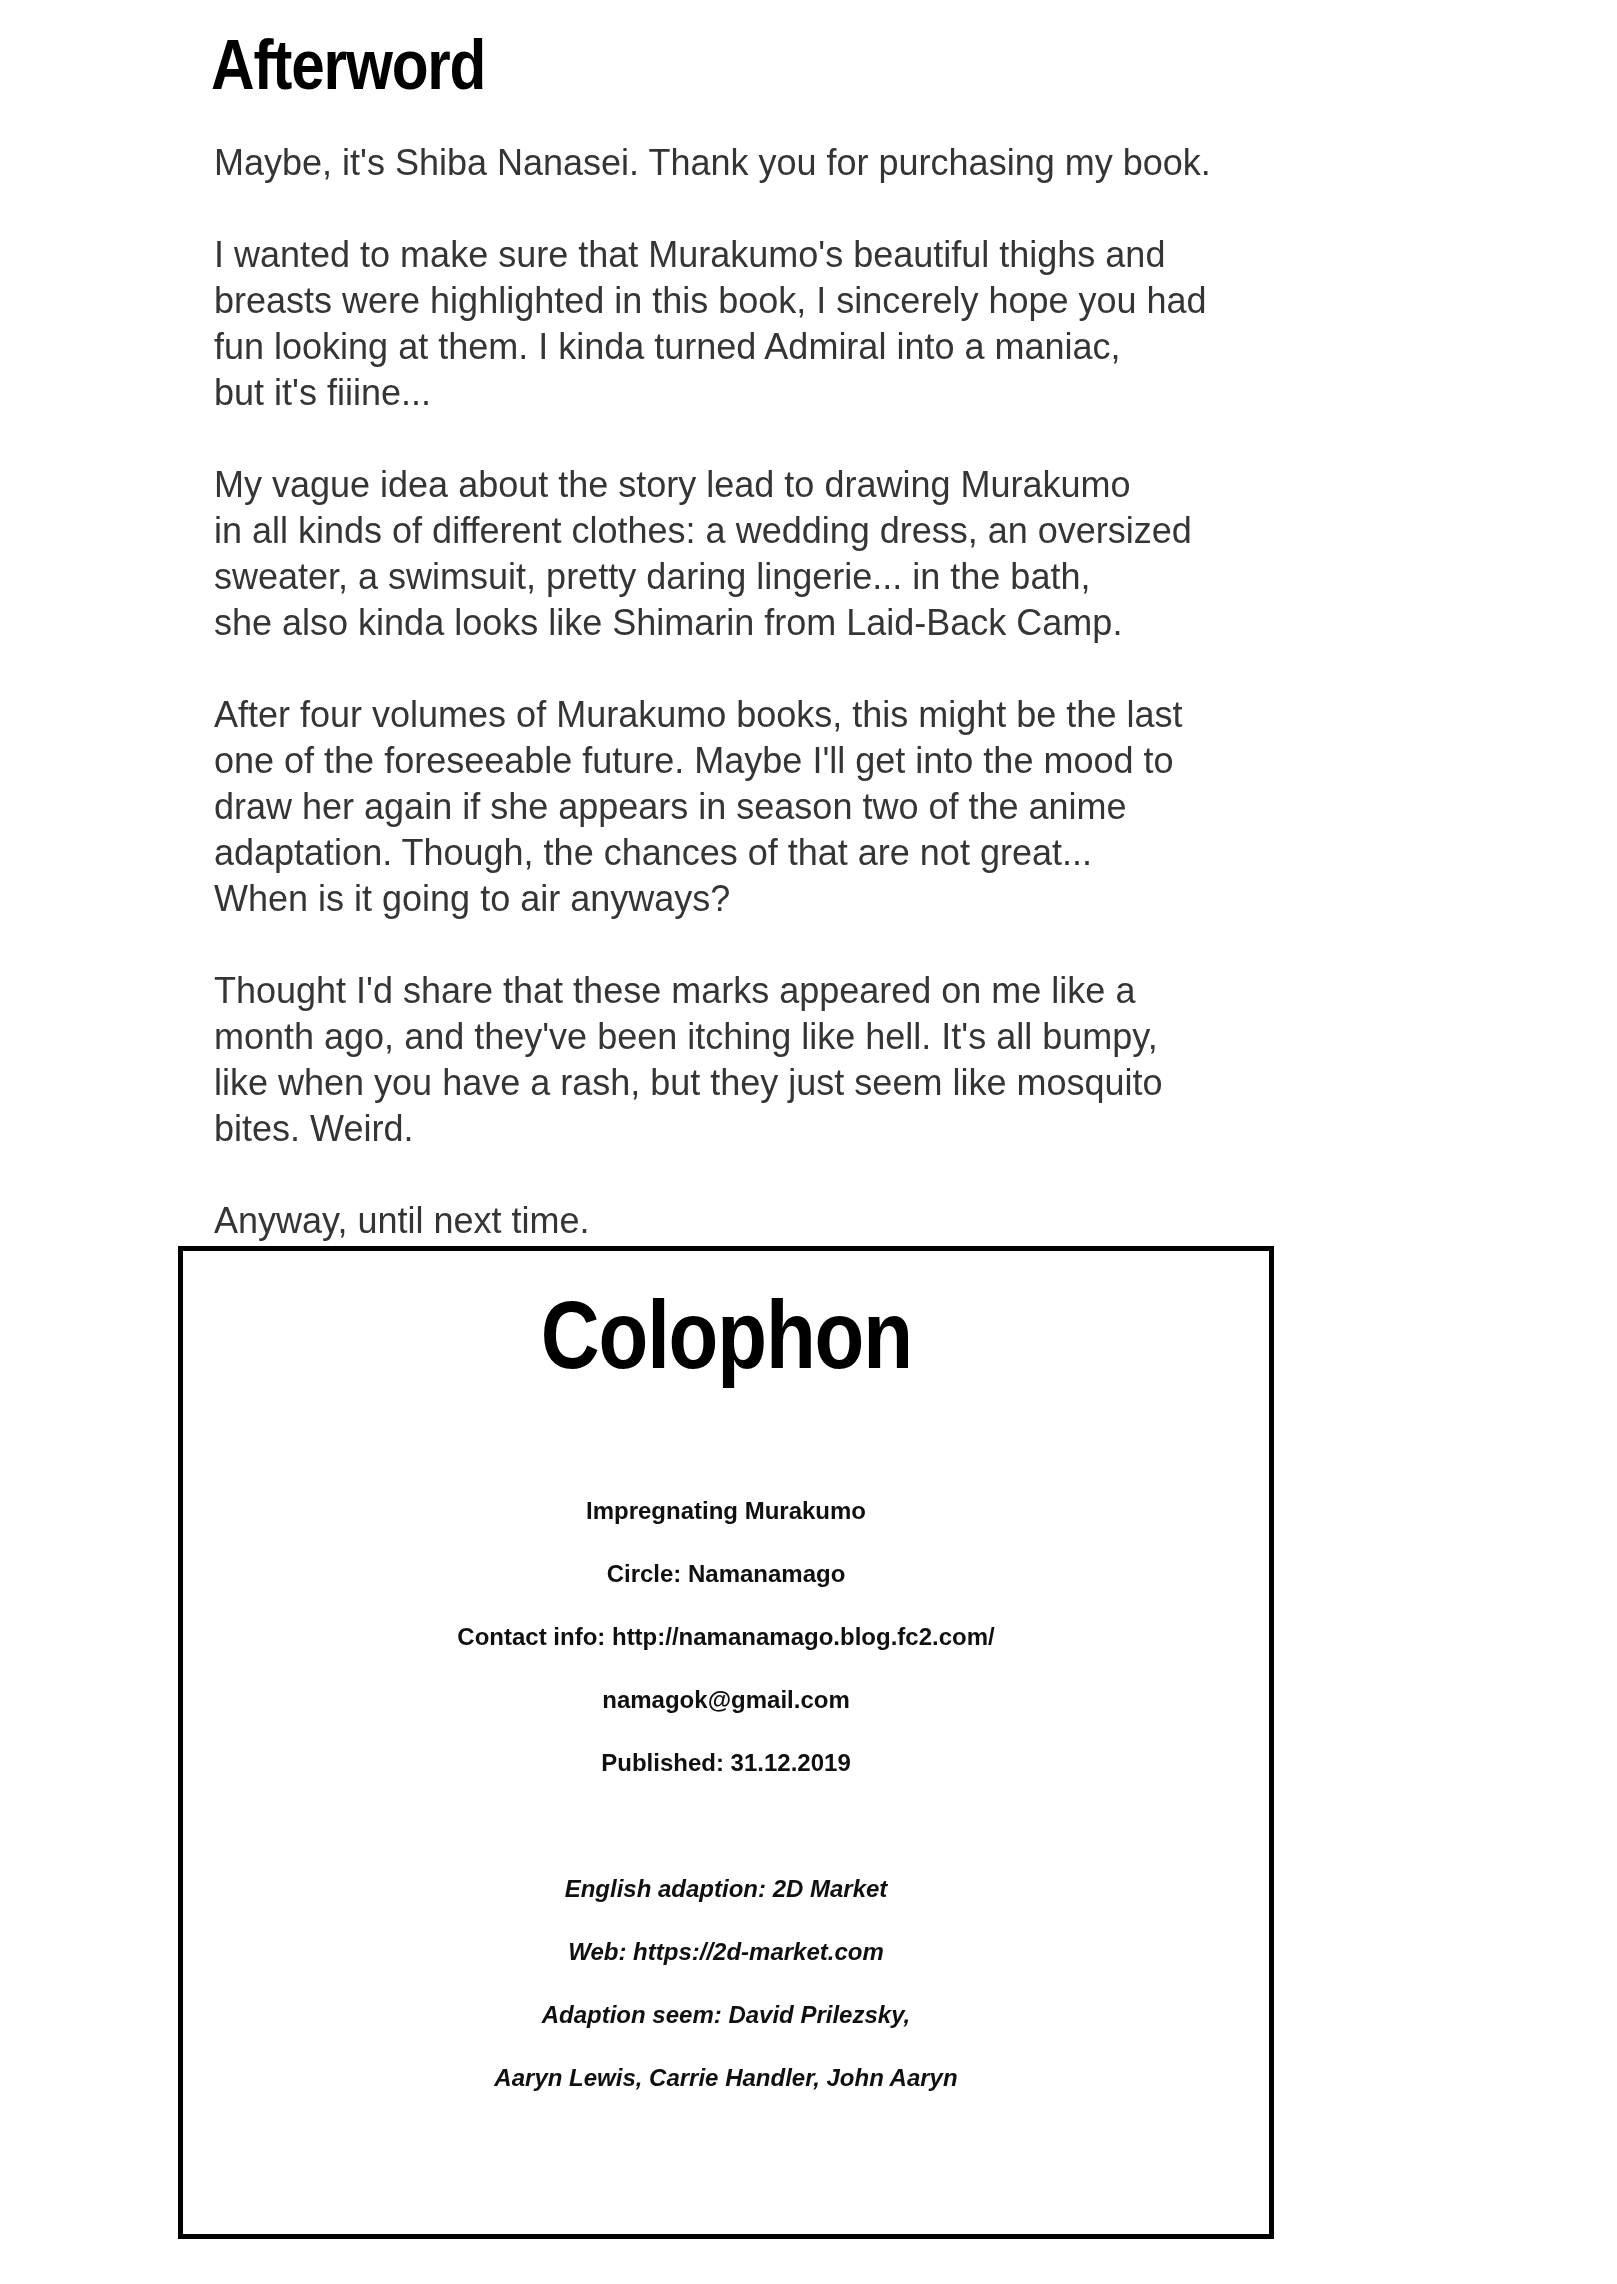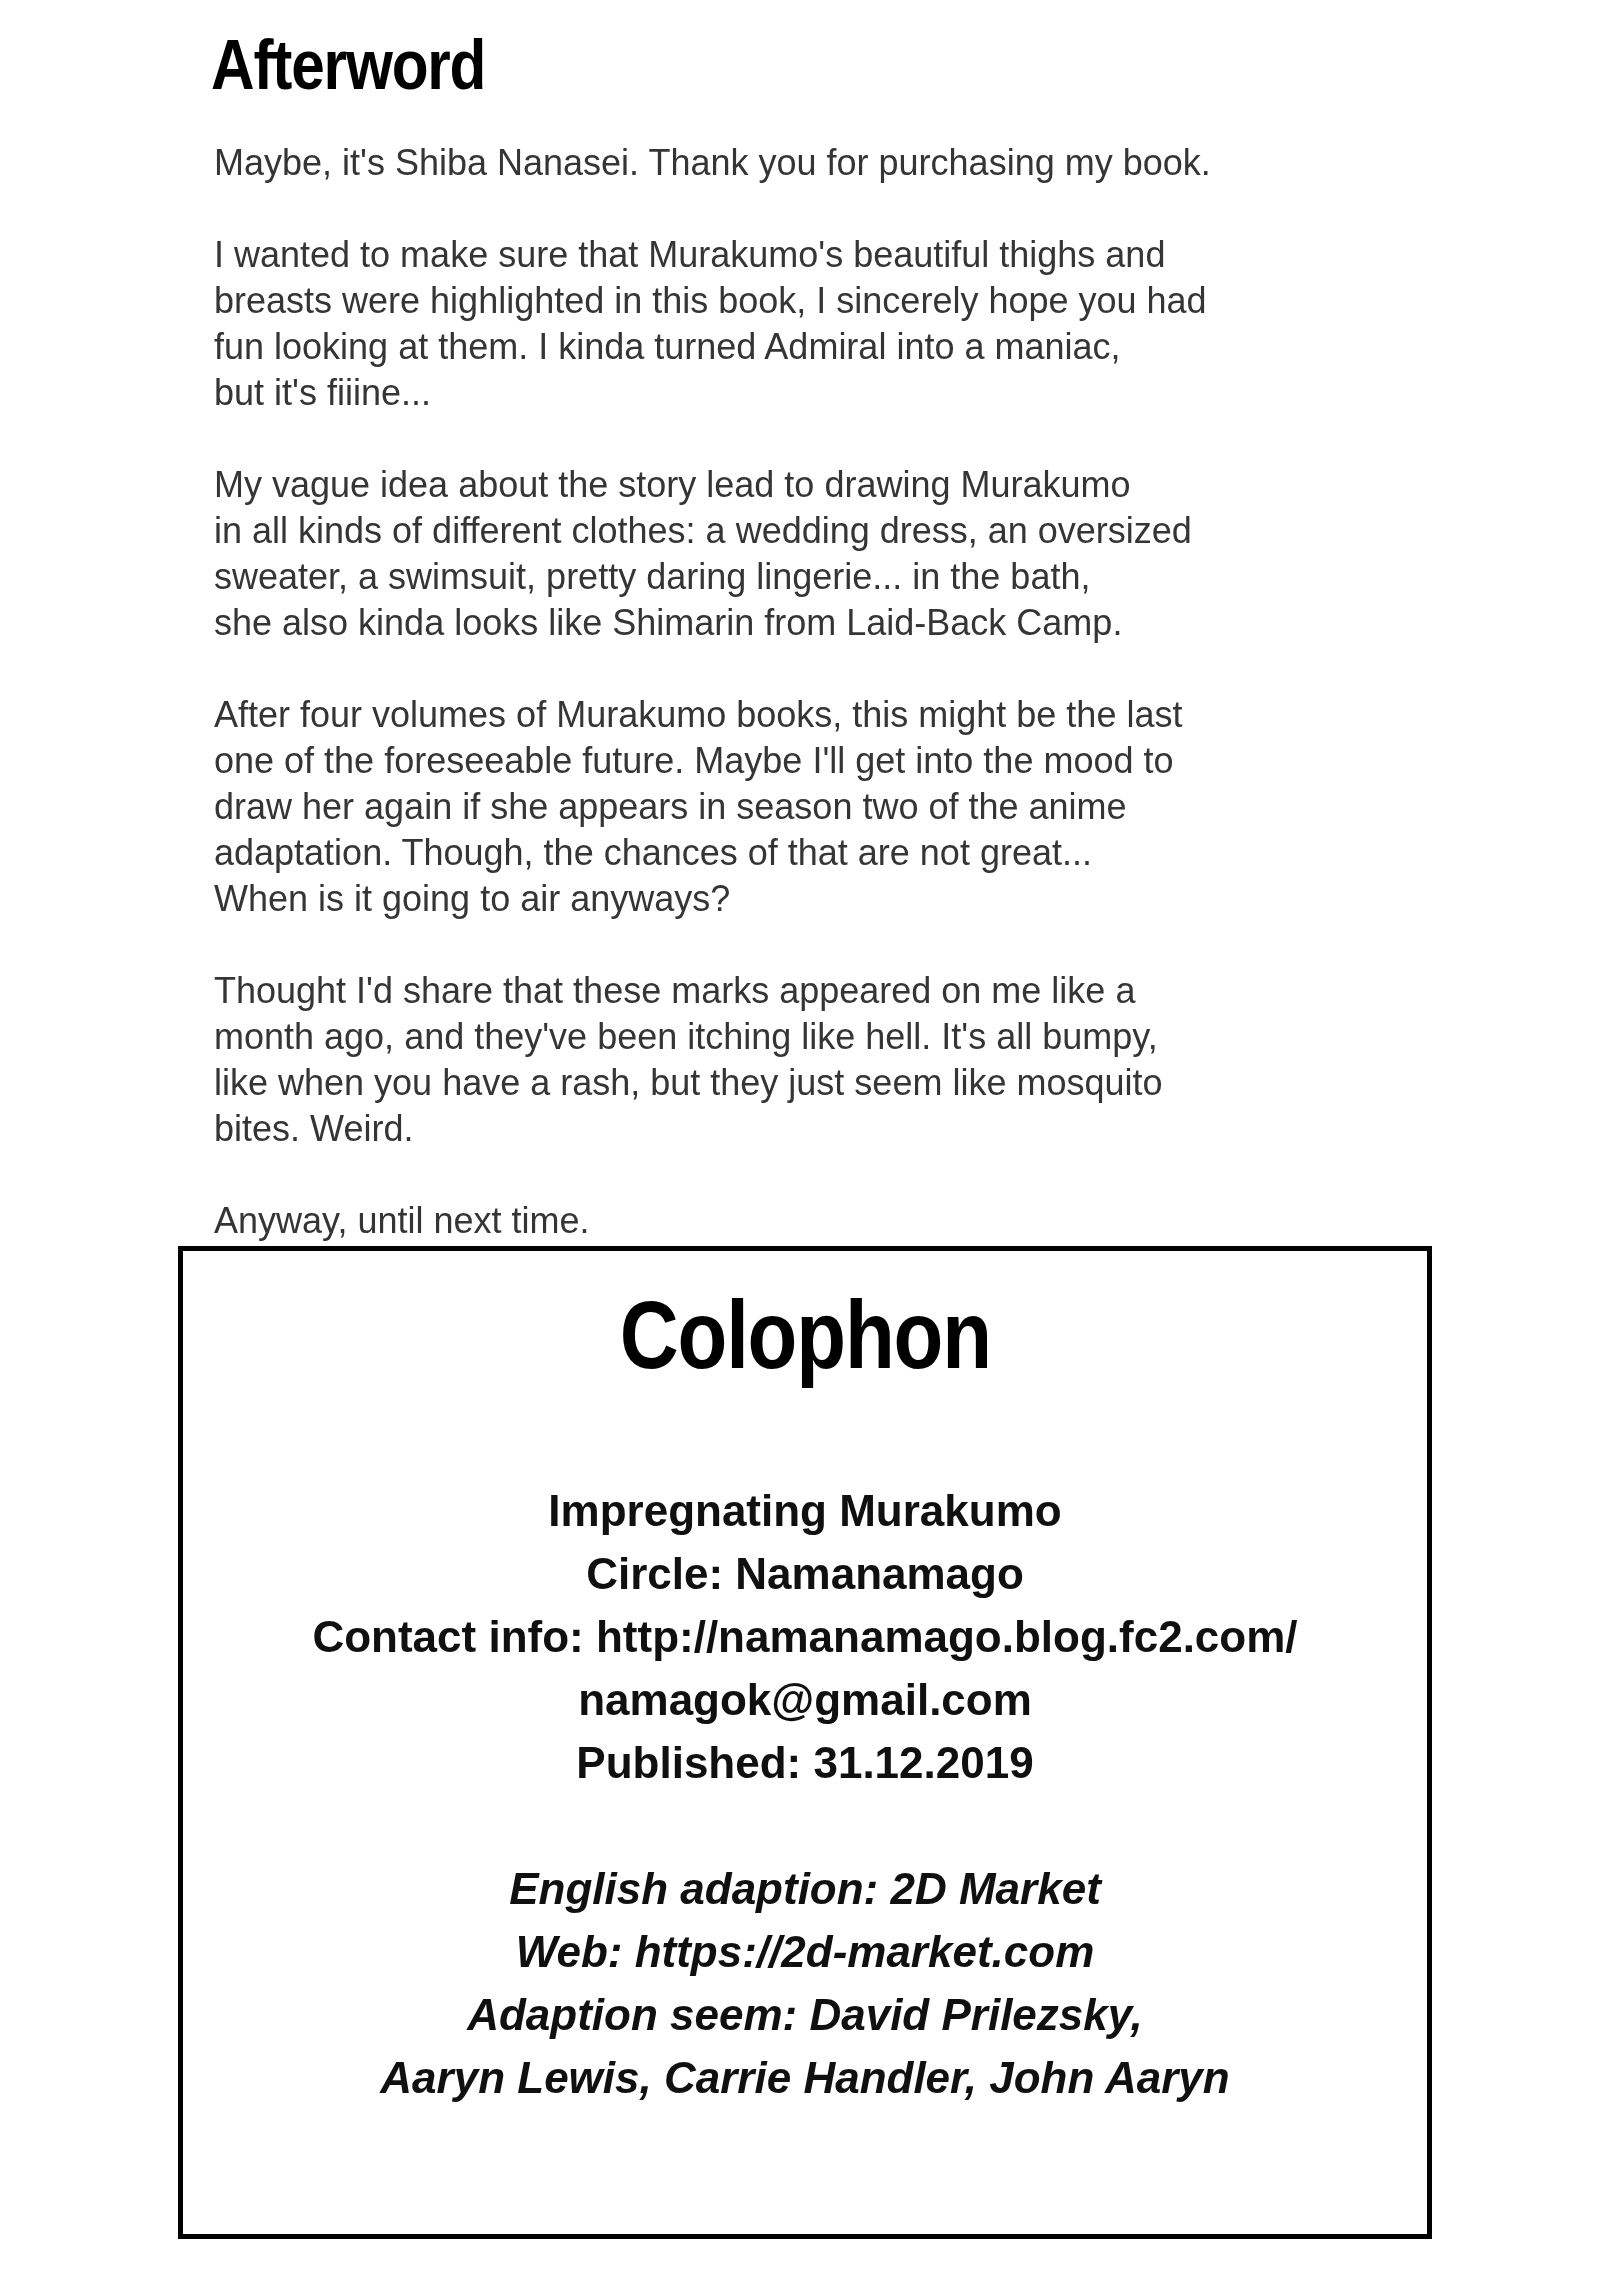--- a/index.html
+++ b/index.html
@@ -44,42 +44,42 @@
   }
   .afterword-body p {
     margin: 0 0 46px 0;
     white-space: pre-line;
   }
   
   .colophon-box {
     position: absolute;
     left: 178px;
     top: 1246px;
-    width: 1254px;
+    width: 1096px;
     height: 993px;
     border: 5.7px solid #000000;
     box-sizing: border-box;
     text-align: center;
     color: #101010;
   }
   .colophon-title {
     margin: 36px 0 0 0;
     font-size: 96px;
     font-weight: bold;
     line-height: 1;
     letter-spacing: -1.4px;
     color: #000000;
   }
   .colophon-title .squeeze {
     display: inline-block;
     transform: scaleX(0.85);
     transform-origin: center center;
   }
   .colophon-lines {
-    font-size: 44px;
+    font-size: 24px;
     font-weight: bold;
     line-height: 63px;
     color: #101010;
   }
   .colophon-lines.book-info {
     margin-top: 96px;
   }
   .colophon-lines.adaption-info {
     margin-top: 63px;
     font-style: italic;

